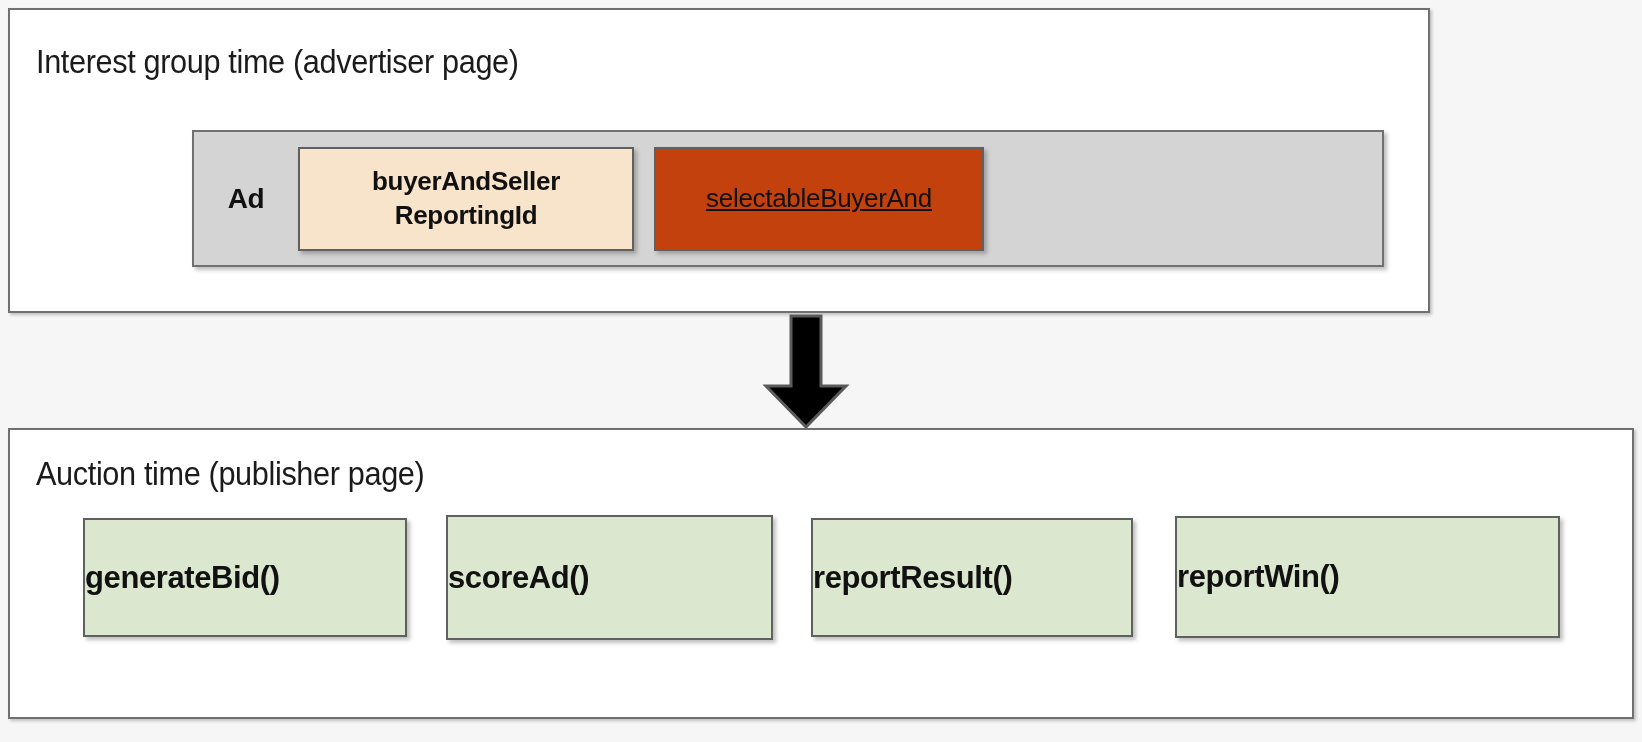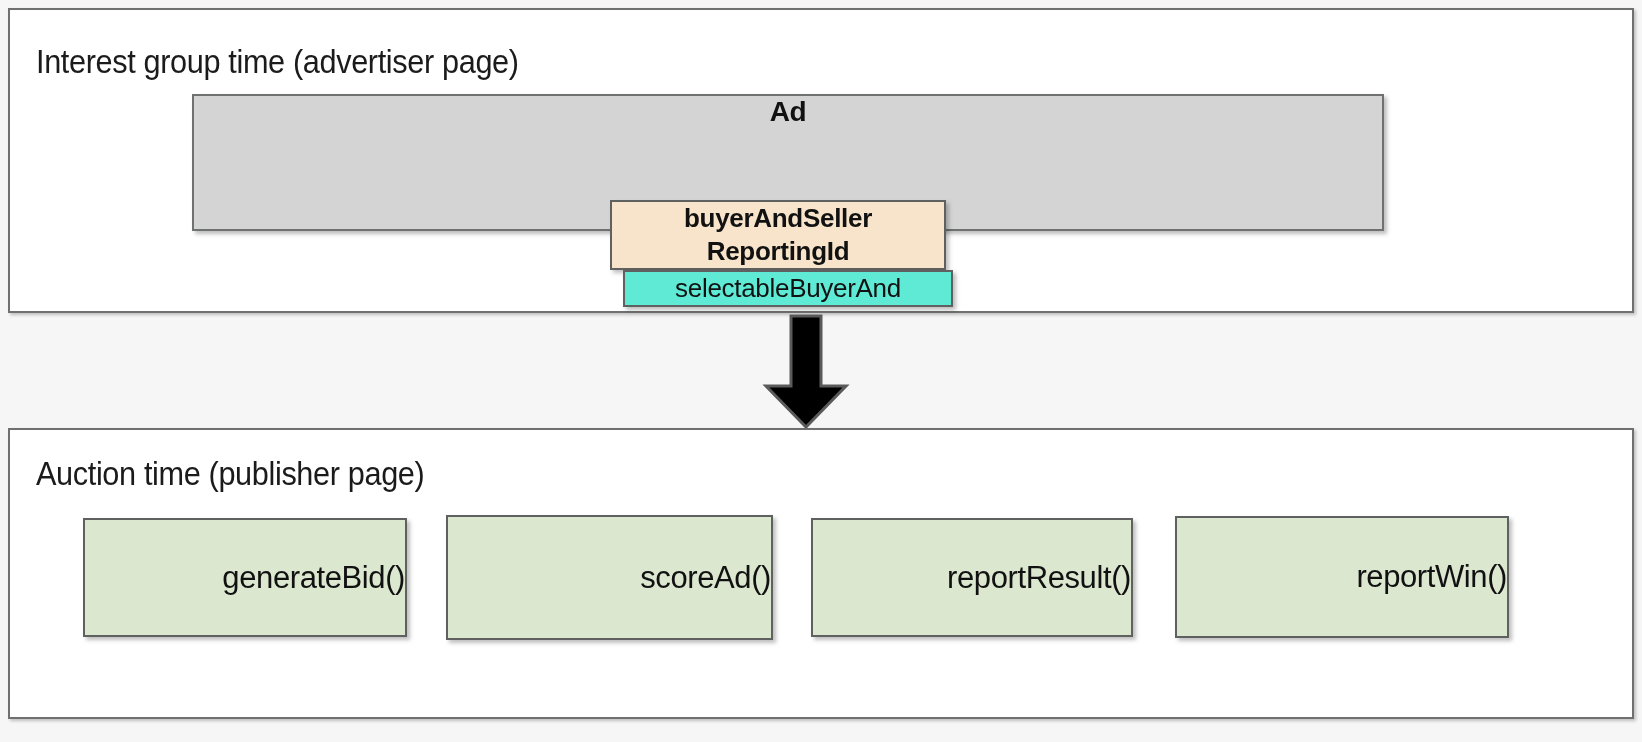--- a/index.html
+++ b/index.html
@@ -26,21 +26,21 @@
   .phase-panel {
     position: absolute;
     background: #ffffff;
     border: 2px solid #6f7070;
     box-sizing: border-box;
     box-shadow: 2px 2px 3px rgba(0,0,0,0.22);
   }
   #panel-advertiser {
     left: 8px;
     top: 8px;
-    width: 1626px;
+    width: 1422px;
     height: 305px;
   }
   #panel-publisher {
     left: 8px;
     top: 428px;
     width: 1626px;
     height: 291px;
   }
 
   .phase-title {
@@ -55,29 +55,29 @@
     transform: scaleX(0.93);
     transform-origin: left center;
   }
   #panel-advertiser .phase-title { top: 33px; }
   #panel-publisher  .phase-title { top: 25px; }
 
   
   #ad-container {
     position: absolute;
     left: 182px;
-    top: 84px;
+    top: 120px;
     width: 1192px;
     height: 137px;
     background: #d4d4d4;
     border: 2px solid #6f7070;
     box-sizing: border-box;
     box-shadow: 3px 3px 4px rgba(0,0,0,0.26);
     display: flex;
-    flex-direction: column;
+    flex-direction: row;
     align-items: center;
   }
 
   #ad-label {
     width: 104px;
     flex: 0 0 104px;
     text-align: center;
     font-family: "Liberation Sans", sans-serif;
     font-size: 28px;
     font-weight: 700;
@@ -96,21 +96,21 @@
     text-align: center;
     font-family: "Liberation Sans", sans-serif;
     font-size: 26px;
     font-weight: 400;
     line-height: 1.27;
     color: #111111;
     letter-spacing: -0.3px;
     padding: 0 6px;
   }
   .field-box.tone-light { background: #f8e4cb; }
-  .field-box.tone-dark  { background: #5eead4; }
+  .field-box.tone-dark  { background: #c2410c; text-decoration: underline; }
 
   #field-0 { width: 334px; margin-right: 21px; }
   #field-1 { width: 336px; margin-right: 20px; font-weight: bold; }
   #field-2 { width: 330px; }
 
   
   #flow-arrow {
     position: absolute;
     left: 756px;
     top: 314px;
@@ -128,32 +128,32 @@
     height: 100%;
   }
   .func-box {
     position: absolute;
     box-sizing: border-box;
     background: #dce7d0;
     border: 2px solid #5f6060;
     box-shadow: 3px 3px 4px rgba(0,0,0,0.25);
     display: flex;
     align-items: center;
-    justify-content: flex-end;
+    justify-content: flex-start;
     font-family: "Liberation Sans", sans-serif;
     font-size: 31px;
-    font-weight: 400;
+    font-weight: 700;
     color: #111111;
     letter-spacing: -0.4px;
     transform-origin: center;
   }
   #func-0 { left: 73px;   top: 88px;  width: 324px; height: 119px; }
   #func-1 { left: 436px;  top: 85px;  width: 327px; height: 125px; }
   #func-2 { left: 801px;  top: 88px;  width: 322px; height: 119px; }
-  #func-3 { left: 1165px; top: 86px;  width: 334px; height: 122px; }
+  #func-3 { left: 1165px; top: 86px;  width: 385px; height: 122px; }
 </style>
 </head>
 <body>
 
 <div id="canvas">
 
   <div class="phase-panel" id="panel-advertiser">
 
     <div class="phase-title">Interest group time (advertiser page)</div>
 

